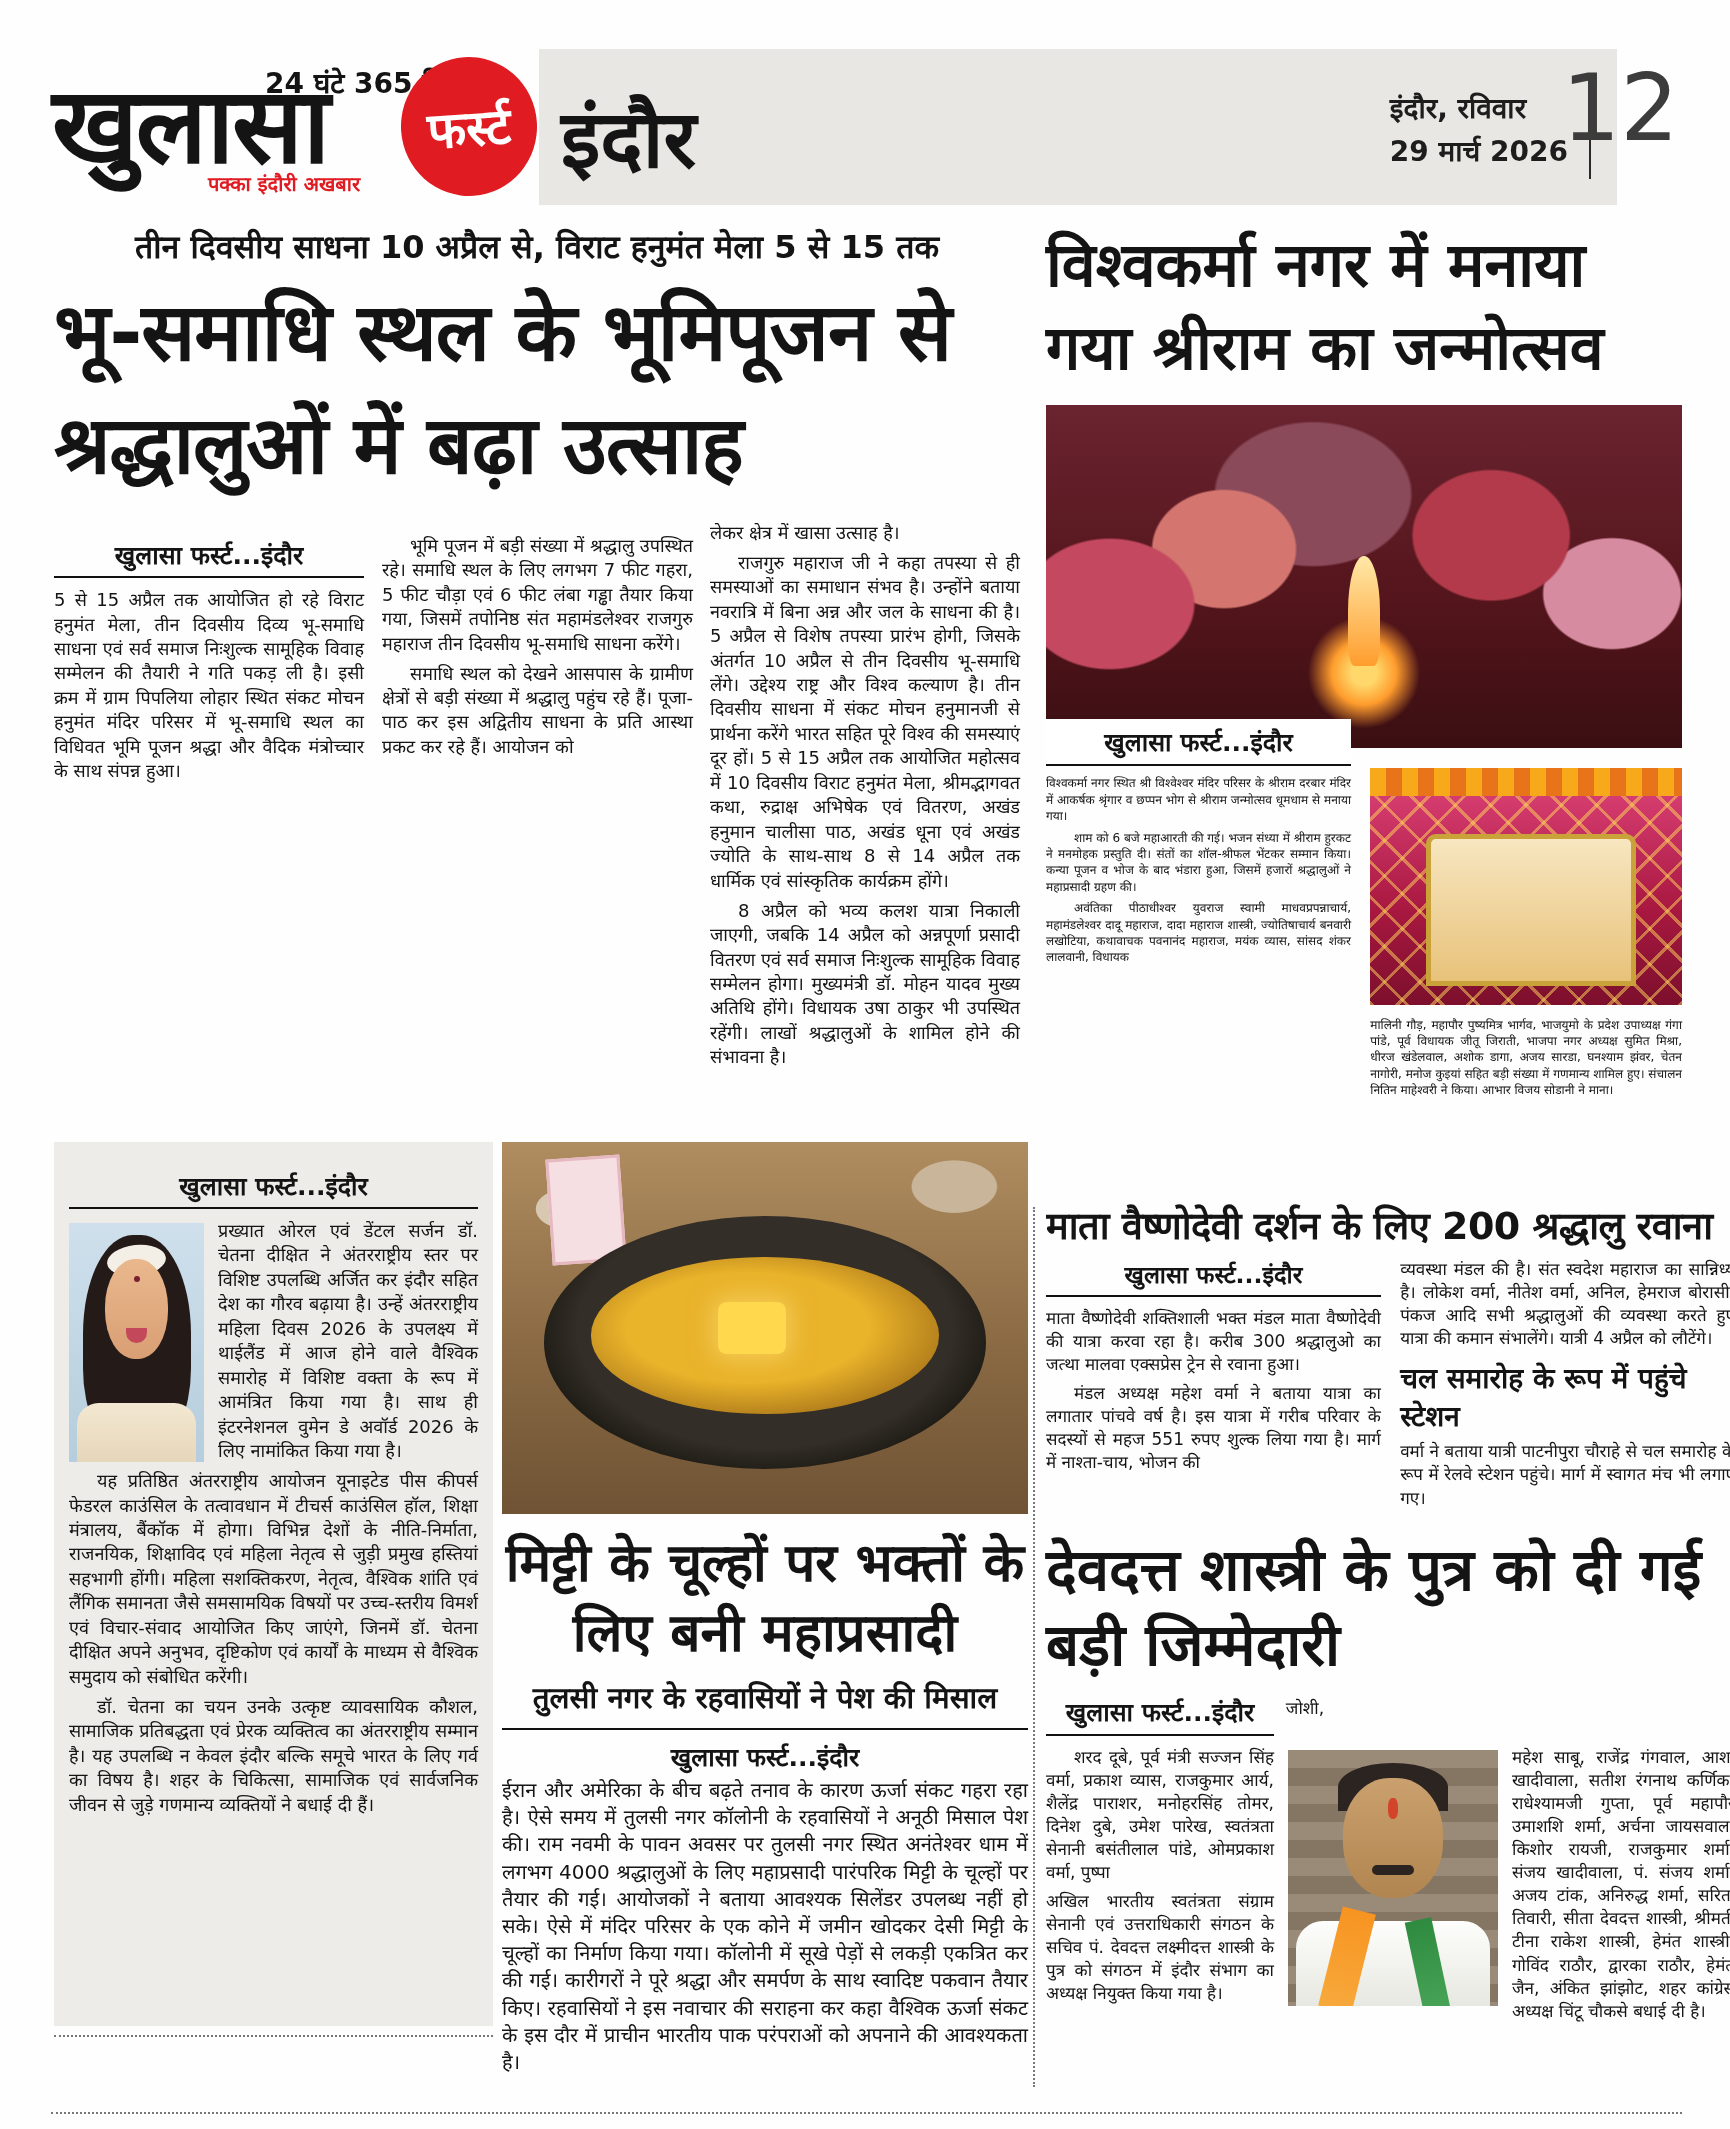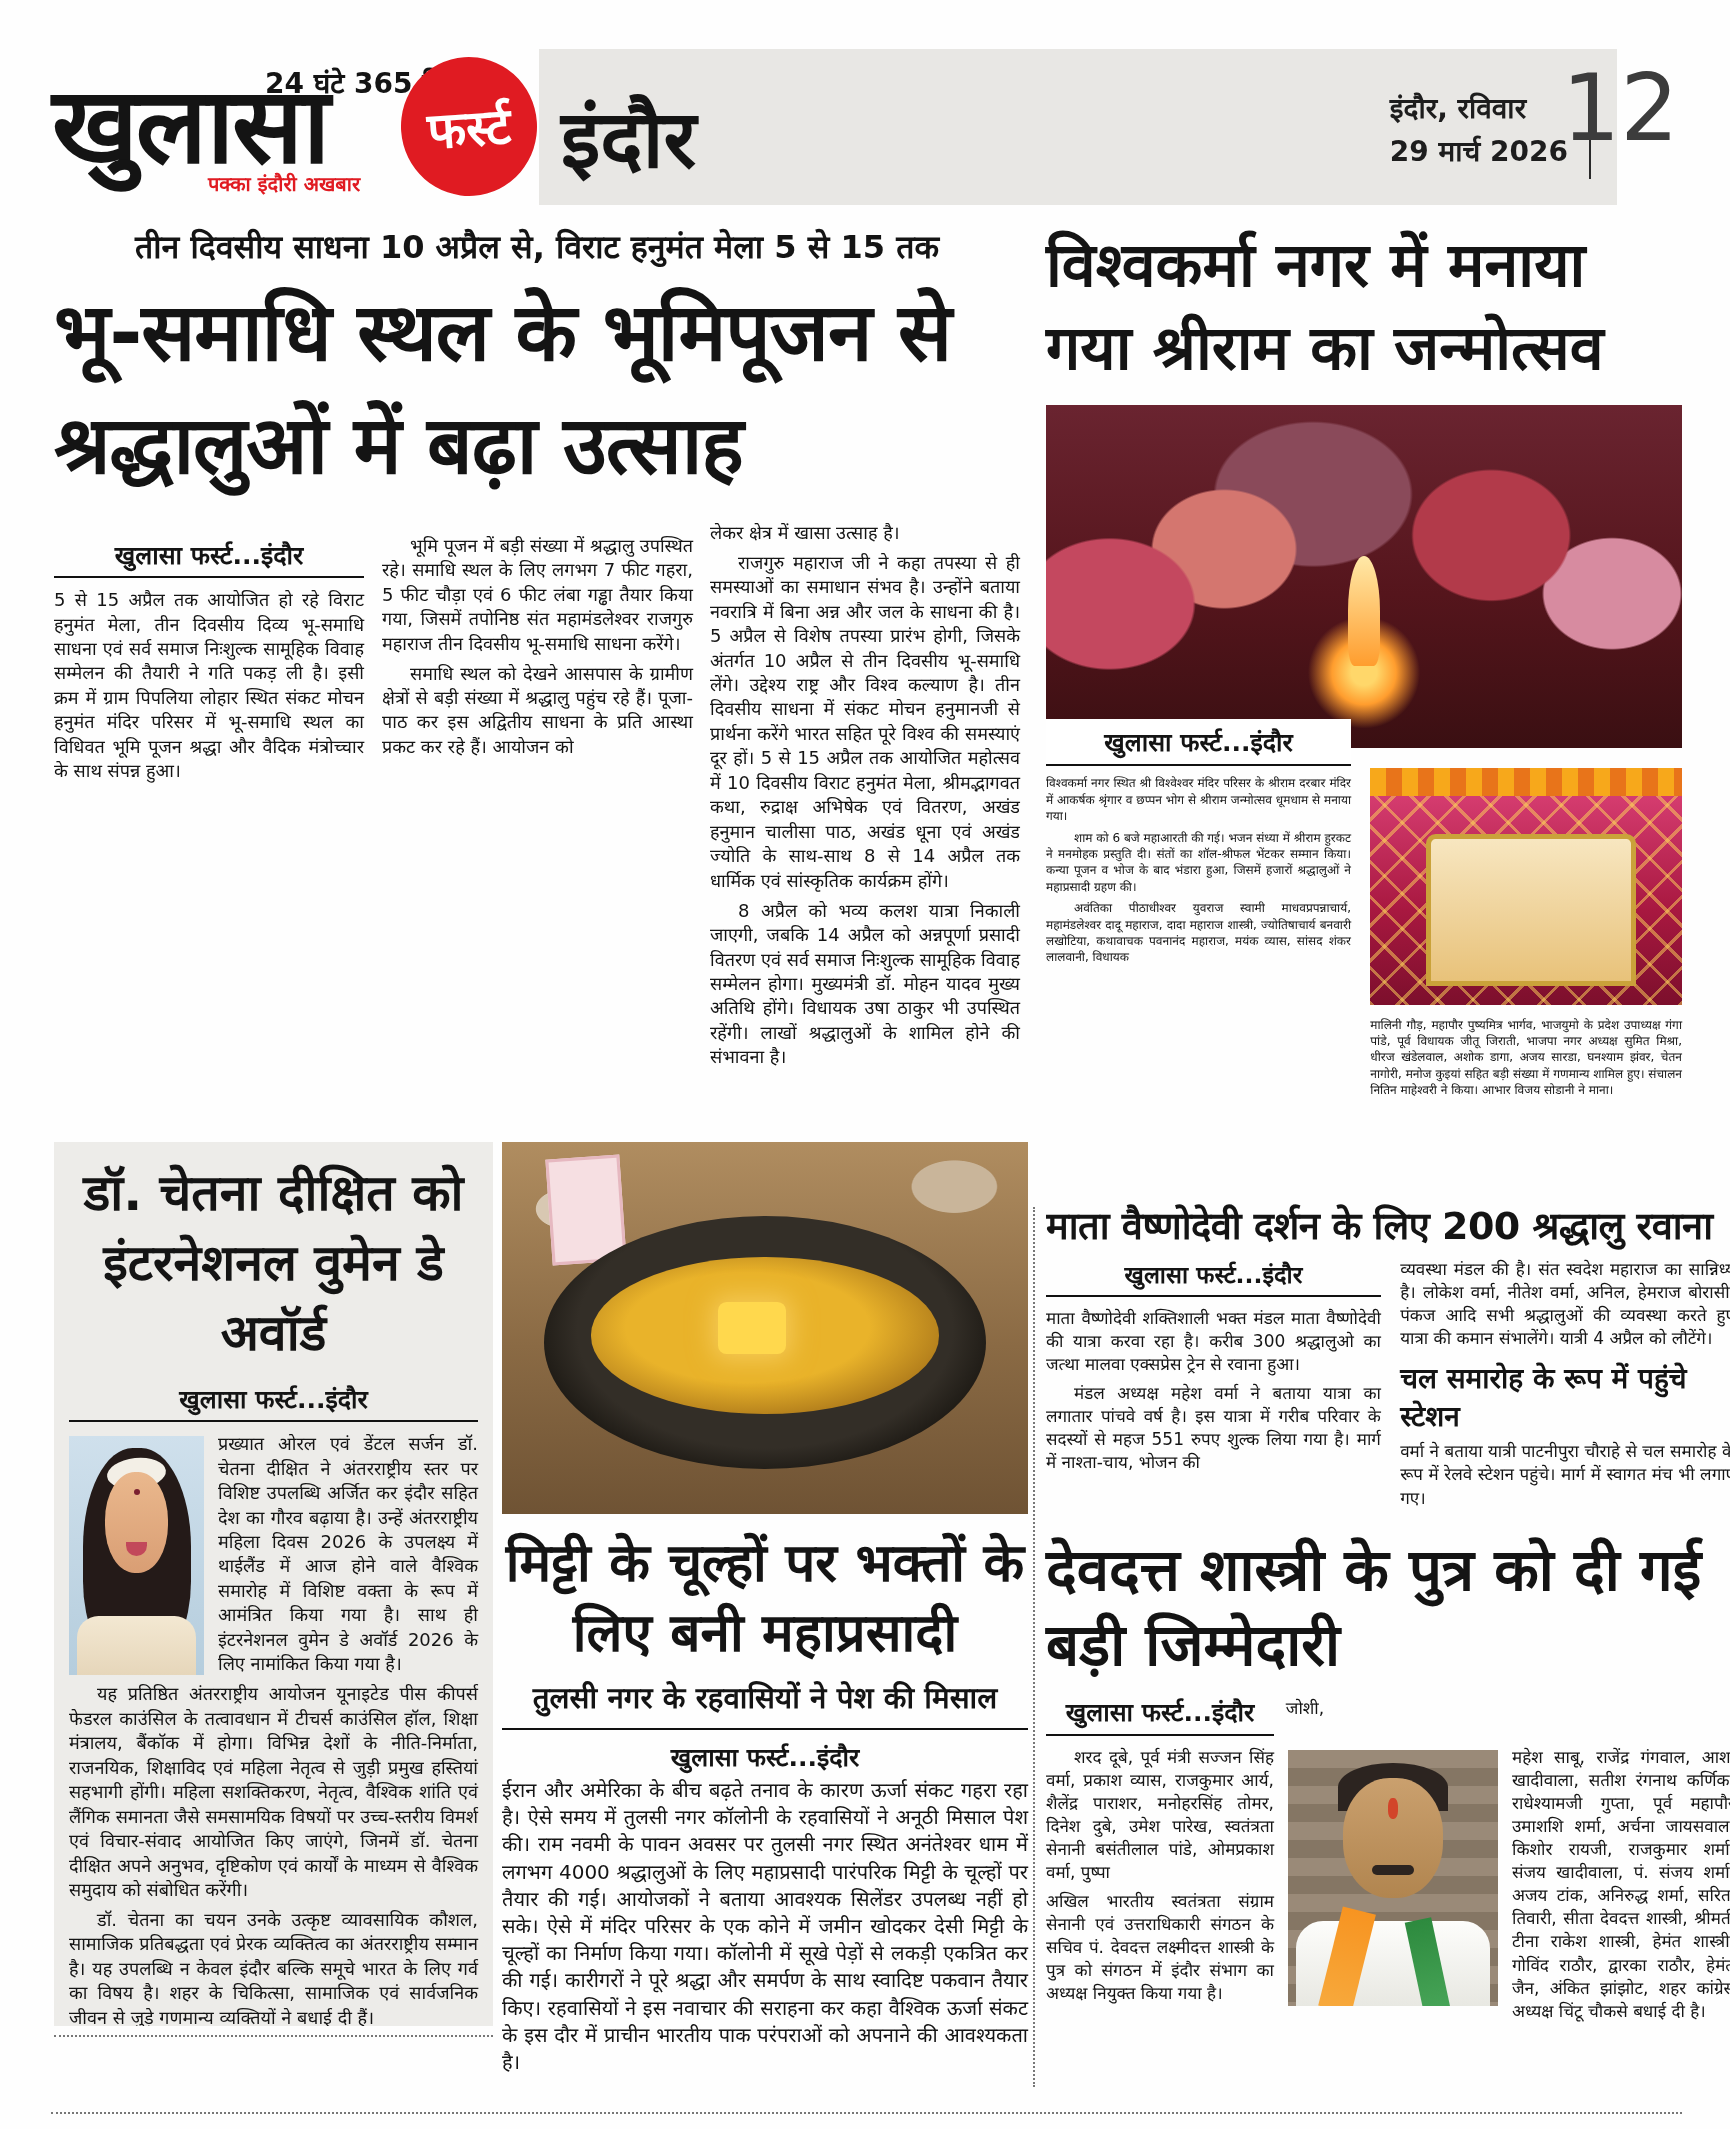--- a/index.html
+++ b/index.html
@@ -217,21 +217,20 @@
         <div class="photo photoShrine">
           <div class="ps-marigold"></div>
           <div class="ps-deity"></div>
         </div>
         <p class="body">मालिनी गौड़, महापौर पुष्यमित्र भार्गव, भाजयुमो के प्रदेश उपाध्यक्ष गंगा पांडे, पूर्व विधायक जीतू जिराती, भाजपा नगर अध्यक्ष सुमित मिश्रा, धीरज खंडेलवाल, अशोक डागा, अजय सारडा, घनश्याम झंवर, चेतन नागोरी, मनोज कुइयां सहित बड़ी संख्या में गणमान्य शामिल हुए। संचालन नितिन माहेश्वरी ने किया। आभार विजय सोडानी ने माना।</p>
       </div>
     </div>
   </section>
 
   <section class="artC">
-    <h2 class="hC">डॉ. चेतना दीक्षित को इंटरनेशनल वुमेन डे अवॉर्ड</h2>
     <div class="byline">खुलासा फर्स्ट...इंदौर</div>
     <div class="rule"></div>
     <div class="artC-body">
       <div class="photo photoC">
         <div class="pc-hair"></div>
         <div class="pc-band"></div>
         <div class="pc-face"></div>
         <div class="pc-bindi"></div>
         <div class="pc-smile"></div>
         <div class="pc-body"></div>

